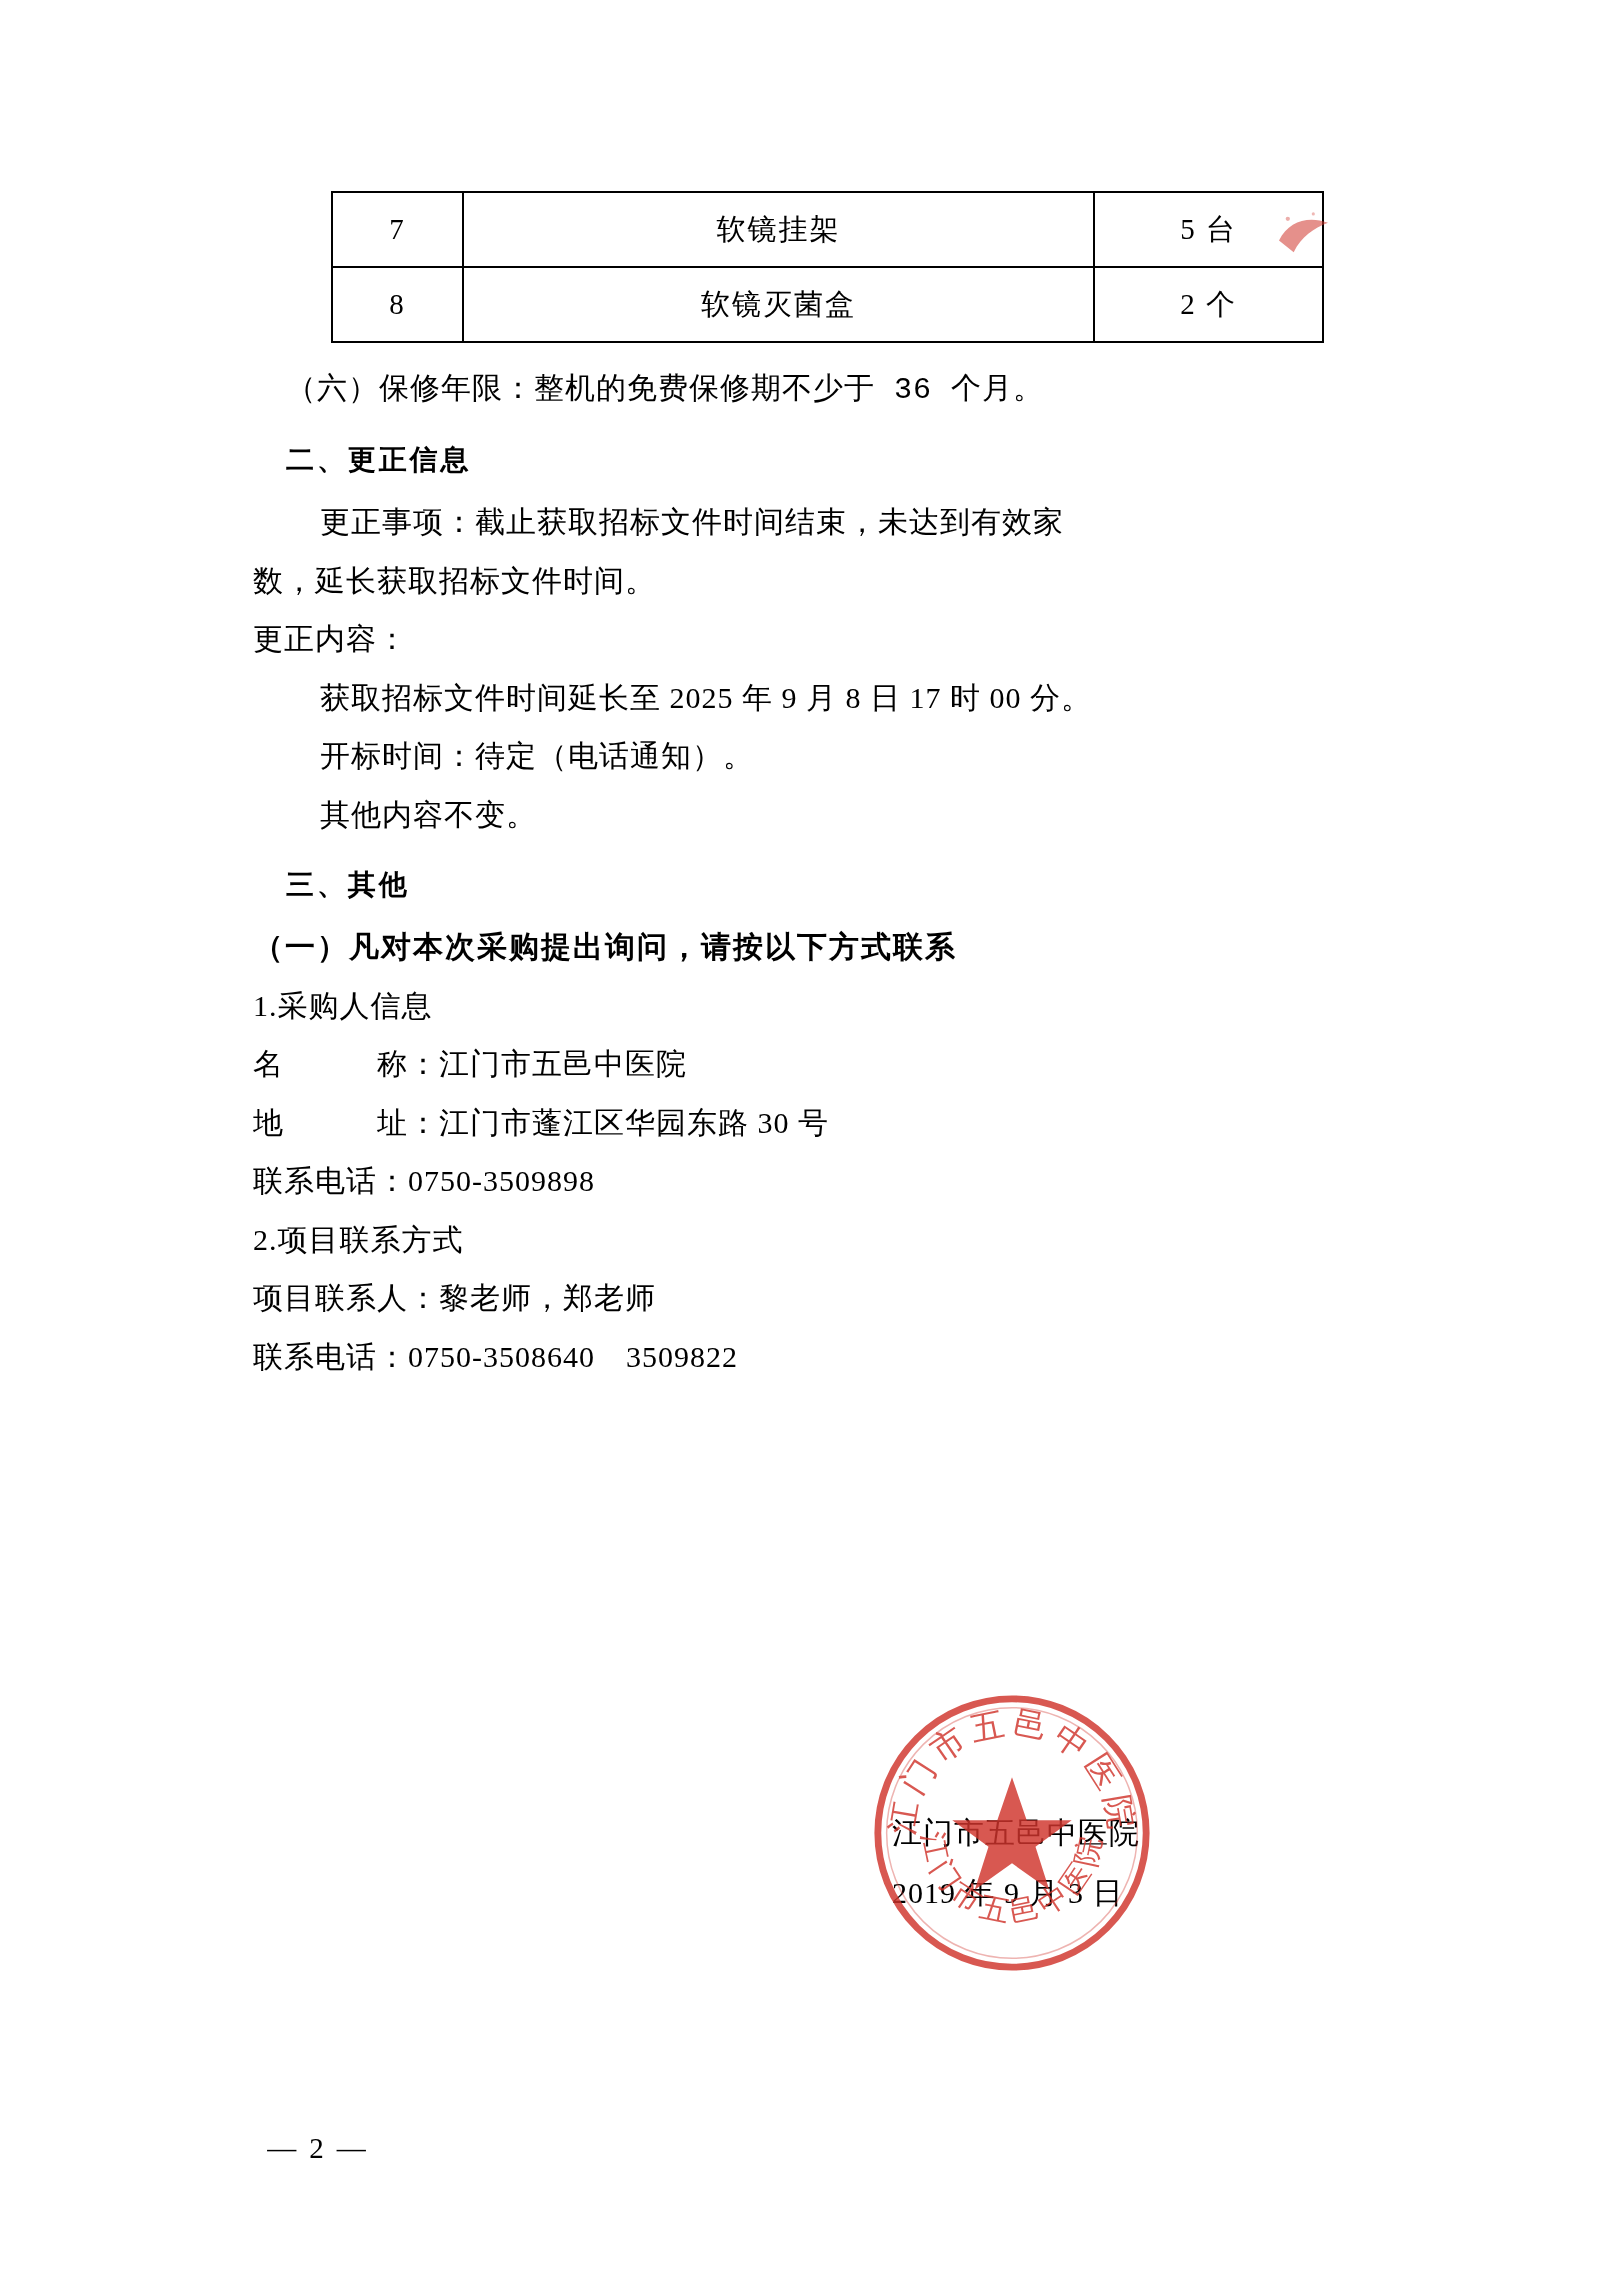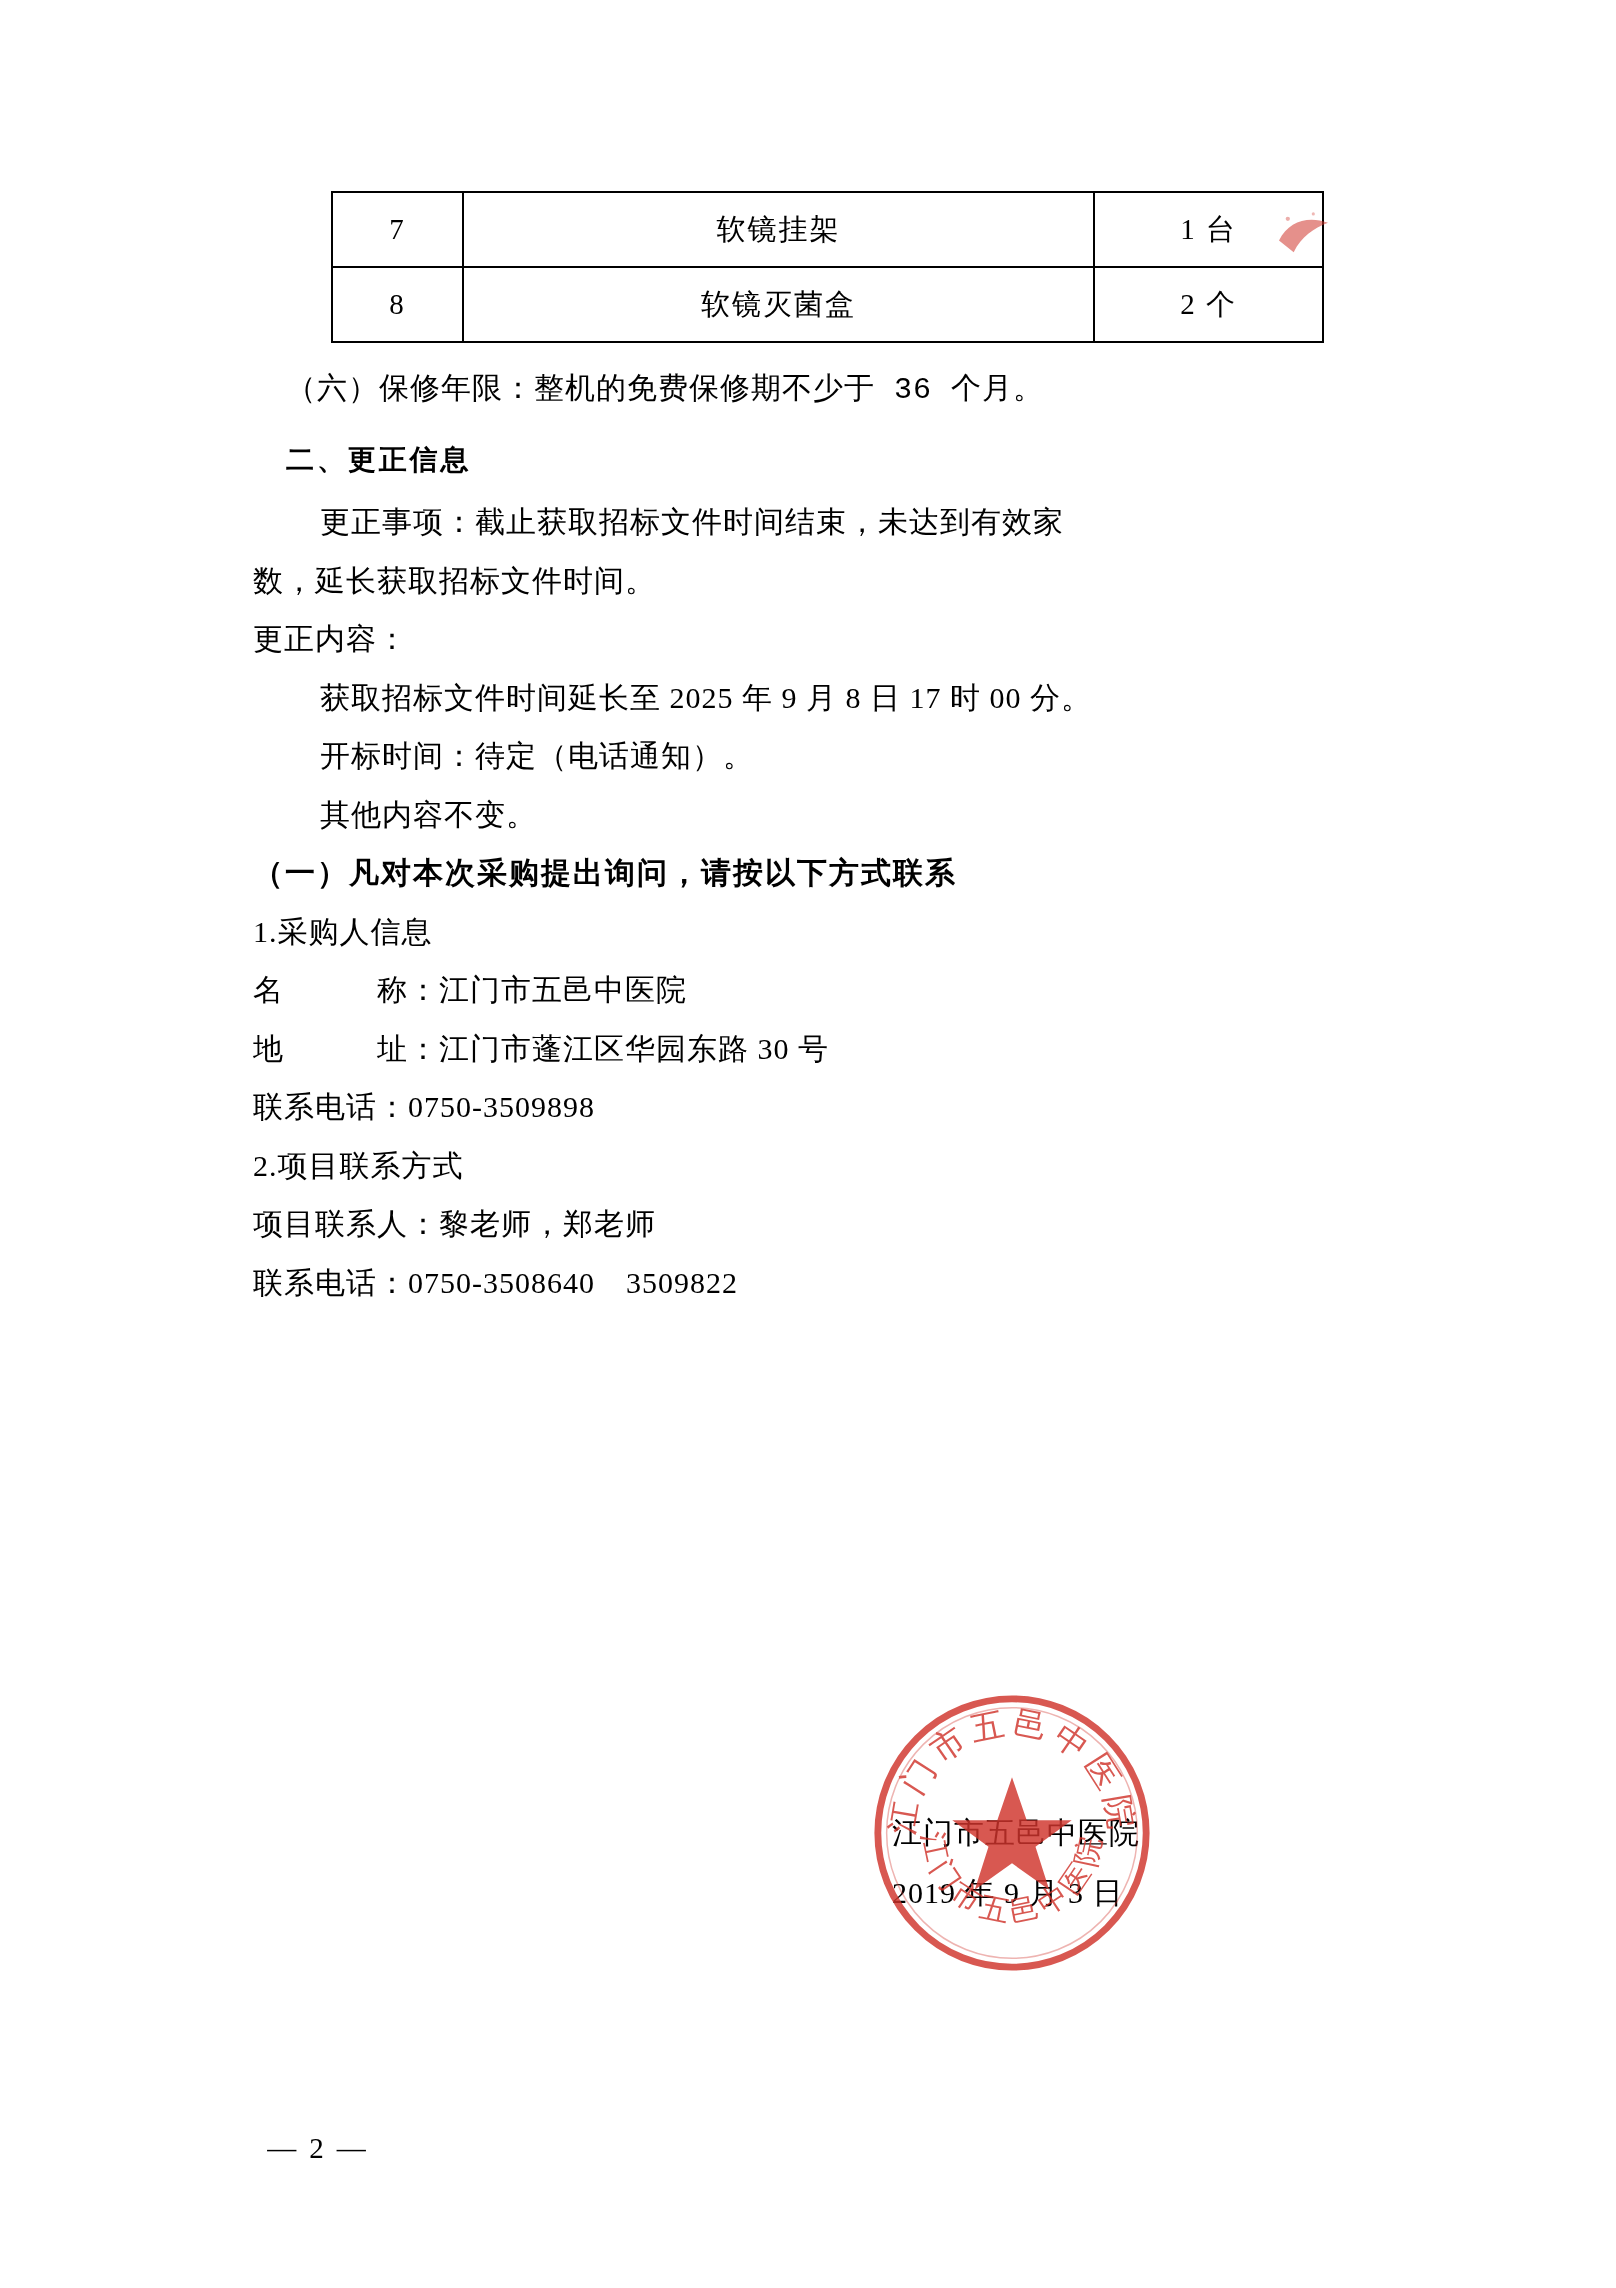--- a/index.html
+++ b/index.html
@@ -121,21 +121,21 @@
 
 <div class="page">
 
   <div class="content">
 
     <table class="spec">
       <tbody>
         <tr>
           <td class="c-no">7</td>
           <td class="c-name">软镜挂架</td>
-          <td class="c-qty">1 台</td>
+          <td class="c-qty">5 台</td>
         </tr>
         <tr>
           <td class="c-no">8</td>
           <td class="c-name">软镜灭菌盒</td>
           <td class="c-qty">2 个</td>
         </tr>
       </tbody>
     </table>
 
     <div class="block-gap"></div>
@@ -145,20 +145,21 @@
     <p class="h2">二、更正信息</p>
 
     <p class="ind-em2 para-just">更正事项：截止获取招标文件时间结束，未达到有效家</p>
     <p>数，延长获取招标文件时间。</p>
 
     <p>更正内容：</p>
     <p class="ind-em2">获取招标文件时间延长至 2025 年 9 月 8 日 17 时 00 分。</p>
     <p class="ind-em2">开标时间：待定（电话通知）。</p>
     <p class="ind-em2">其他内容不变。</p>
 
+    <p class="h2">三、其他</p>
 
     <p class="bold-line">（一）凡对本次采购提出询问，请按以下方式联系</p>
 
     <p>1.采购人信息</p>
 
     <p><span>名　　　称：</span><span>江门市五邑中医院</span></p>
 
     <p><span>地　　　址：</span><span>江门市蓬江区华园东路 30 号</span></p>
 
     <p>联系电话：0750-3509898</p>

